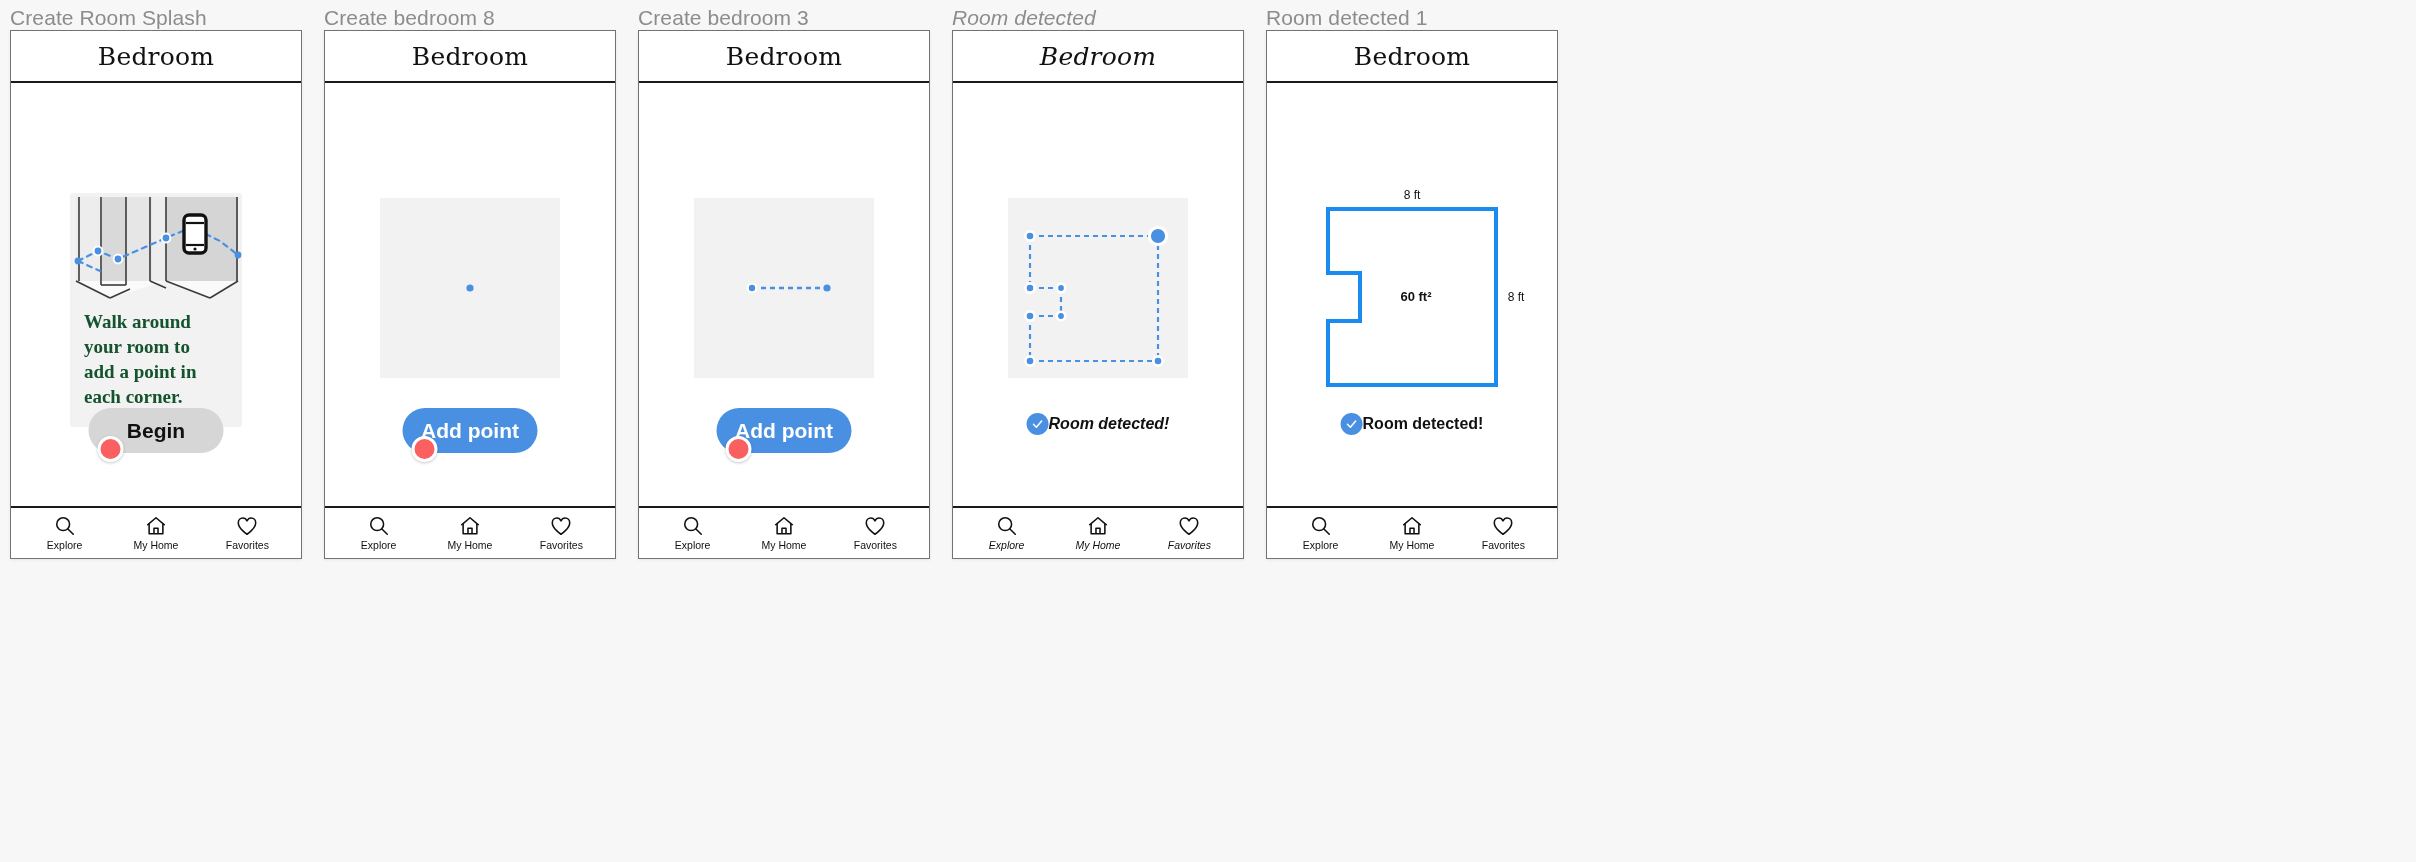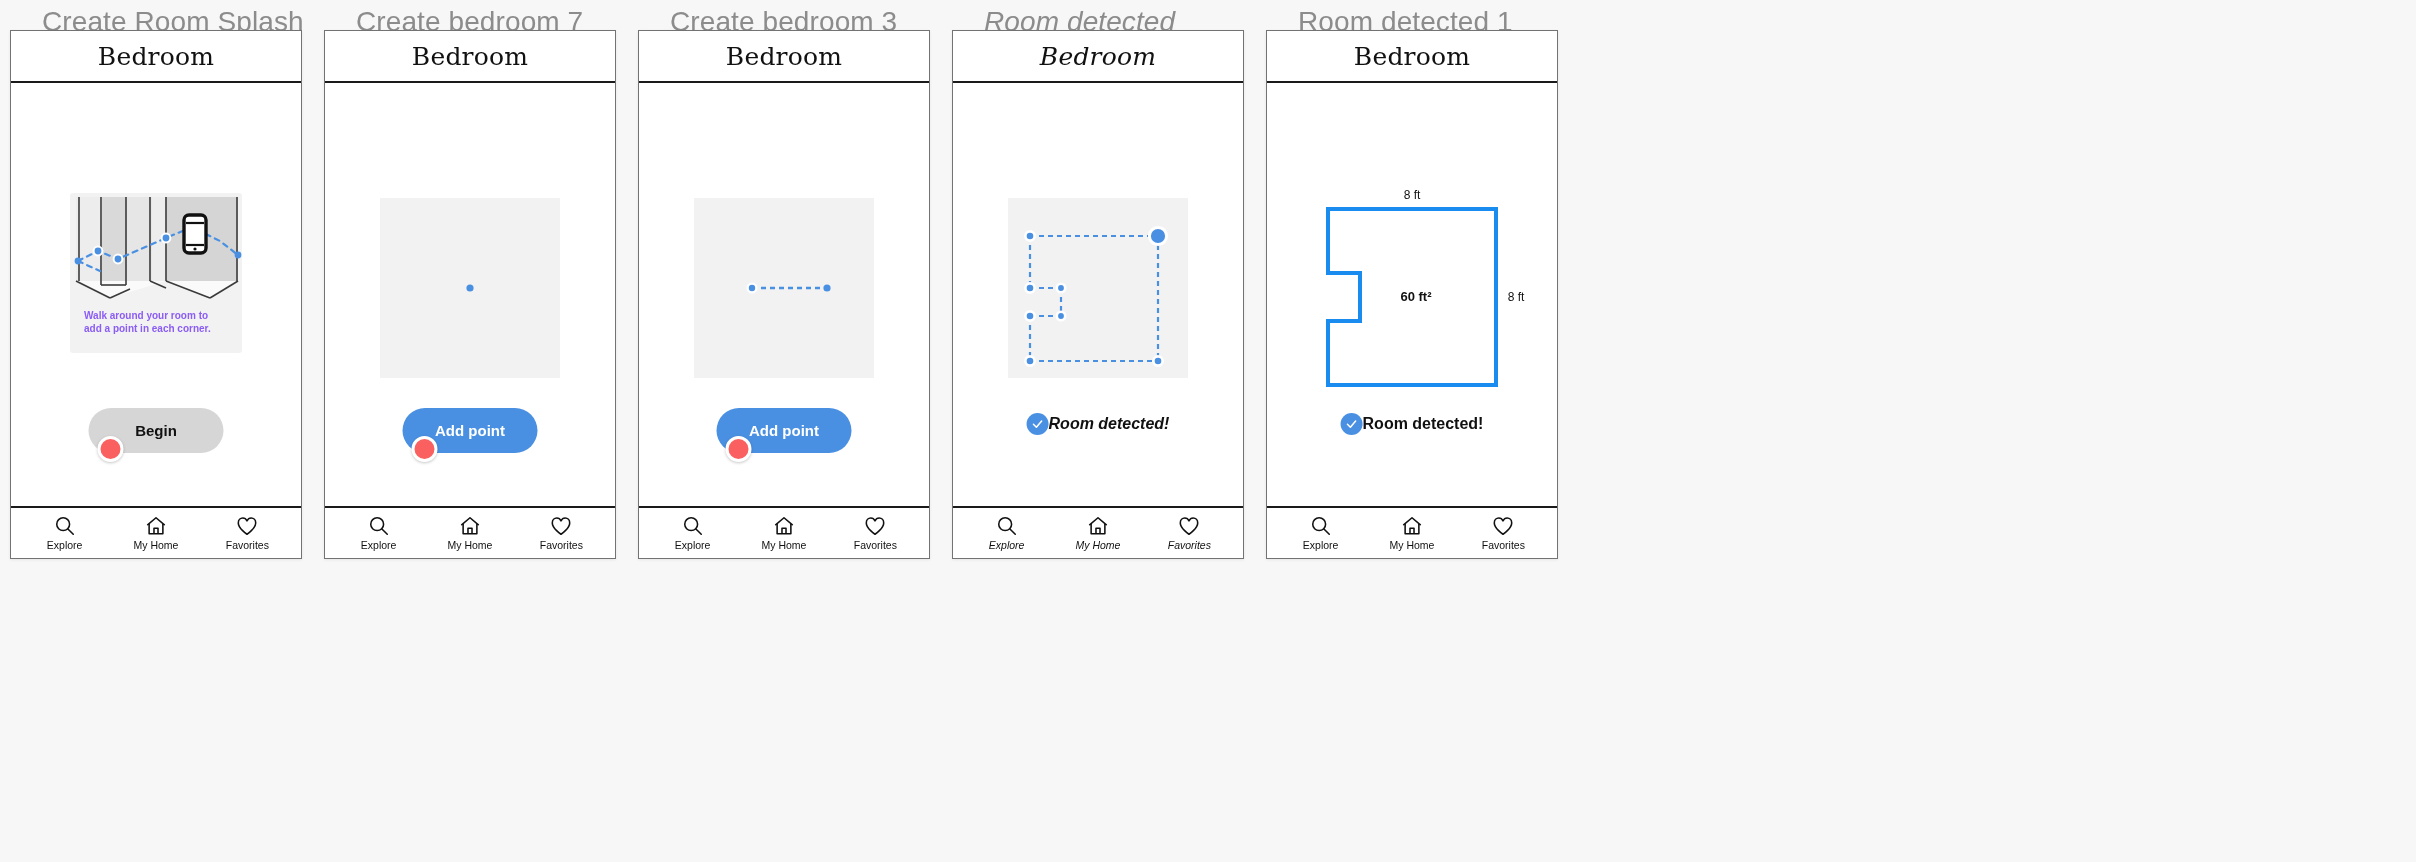--- a/index.html
+++ b/index.html
@@ -17,26 +17,25 @@
   }
   .frame-wrap {
     position: absolute;
     top: 0;
     height: 862px;
   }
   .frame-label {
     position: absolute;
     top: 6px;
     left: 0;
-    font-size: 28px;
+    font-size: 21px;
     color: #8c8c8c;
     font-family: "Liberation Sans", sans-serif;
     letter-spacing: 0.1px;
     white-space: nowrap;
-    margin-left: 32px;
   }
   .phone {
     position: absolute;
     top: 30px;
     left: 0;
     width: 292px;
     height: 529px;
     background: #ffffff;
     border: 1px solid #737373;
     box-shadow: 0 1px 3px rgba(0,0,0,0.07);
@@ -76,26 +75,26 @@
     left: 50%;
     transform: translateX(-50%);
     top: 110px;
     width: 172px;
     background: #f2f2f2;
     border-radius: 3px;
     padding-bottom: 10px;
   }
   .illus-svg { display: block; width: 172px; height: 110px; }
   .illus-caption {
-    font-size: 10px;
+    font-size: 19px;
     font-weight: bold;
-    color: #8b5cf6;
+    color: #14532d;
     line-height: 1.32;
     padding: 6px 14px 8px 14px;
-    font-family: Liberation Sans, sans-serif;
+    font-family: Liberation Serif, serif;
   }
 
   
   .canvas-box {
     position: absolute;
     left: 50%;
     transform: translateX(-50%);
     top: 115px;
     width: 180px;
     height: 180px;
@@ -121,21 +120,21 @@
     transform: translateX(-50%);
     top: 325px;
     width: 135px;
     height: 45px;
   }
   .cta {
     width: 100%;
     height: 100%;
     border: none;
     border-radius: 24px;
-    font-size: 15px;
+    font-size: 21px;
     font-weight: bold;
     font-family: "Liberation Sans", sans-serif;
     display: flex;
     align-items: center;
     justify-content: center;
     cursor: pointer;
   }
   .cta-secondary { background: #d6d6d6; color: #111; }
   .cta-primary { background: #4a90e2; color: #fff; }
   .cursor-dot {
@@ -306,21 +305,21 @@
             <path d="M12 21 C12 21 2.5 14.6 2.5 8.6 C2.5 5.4 4.8 3.2 7.4 3.2 C9.4 3.2 11.2 4.6 12 6.4 C12.8 4.6 14.6 3.2 16.6 3.2 C19.2 3.2 21.5 5.4 21.5 8.6 C21.5 14.6 12 21 12 21 Z" fill="none" stroke="#111" stroke-width="1.7" stroke-linejoin="round"></path>
           </svg>
           <span class="tab-label">Favorites</span>
         </div>
       </div>
 
     </div>
   </div>
 
   <div class="frame-wrap" style="left:324px;width:292px;">
-    <div class="frame-label">Create bedroom 7</div>
+    <div class="frame-label">Create bedroom 8</div>
     <div class="phone">
       <div class="app-header">
         <div class="app-title">Bedroom</div>
       </div>
       <div class="app-body">
         <div class="canvas-box">
           <svg class="canvas-svg" viewBox="0 0 180 180">
             <circle cx="90" cy="90" r="3.6" fill="#4a90e2"></circle>
           </svg>
         </div>

